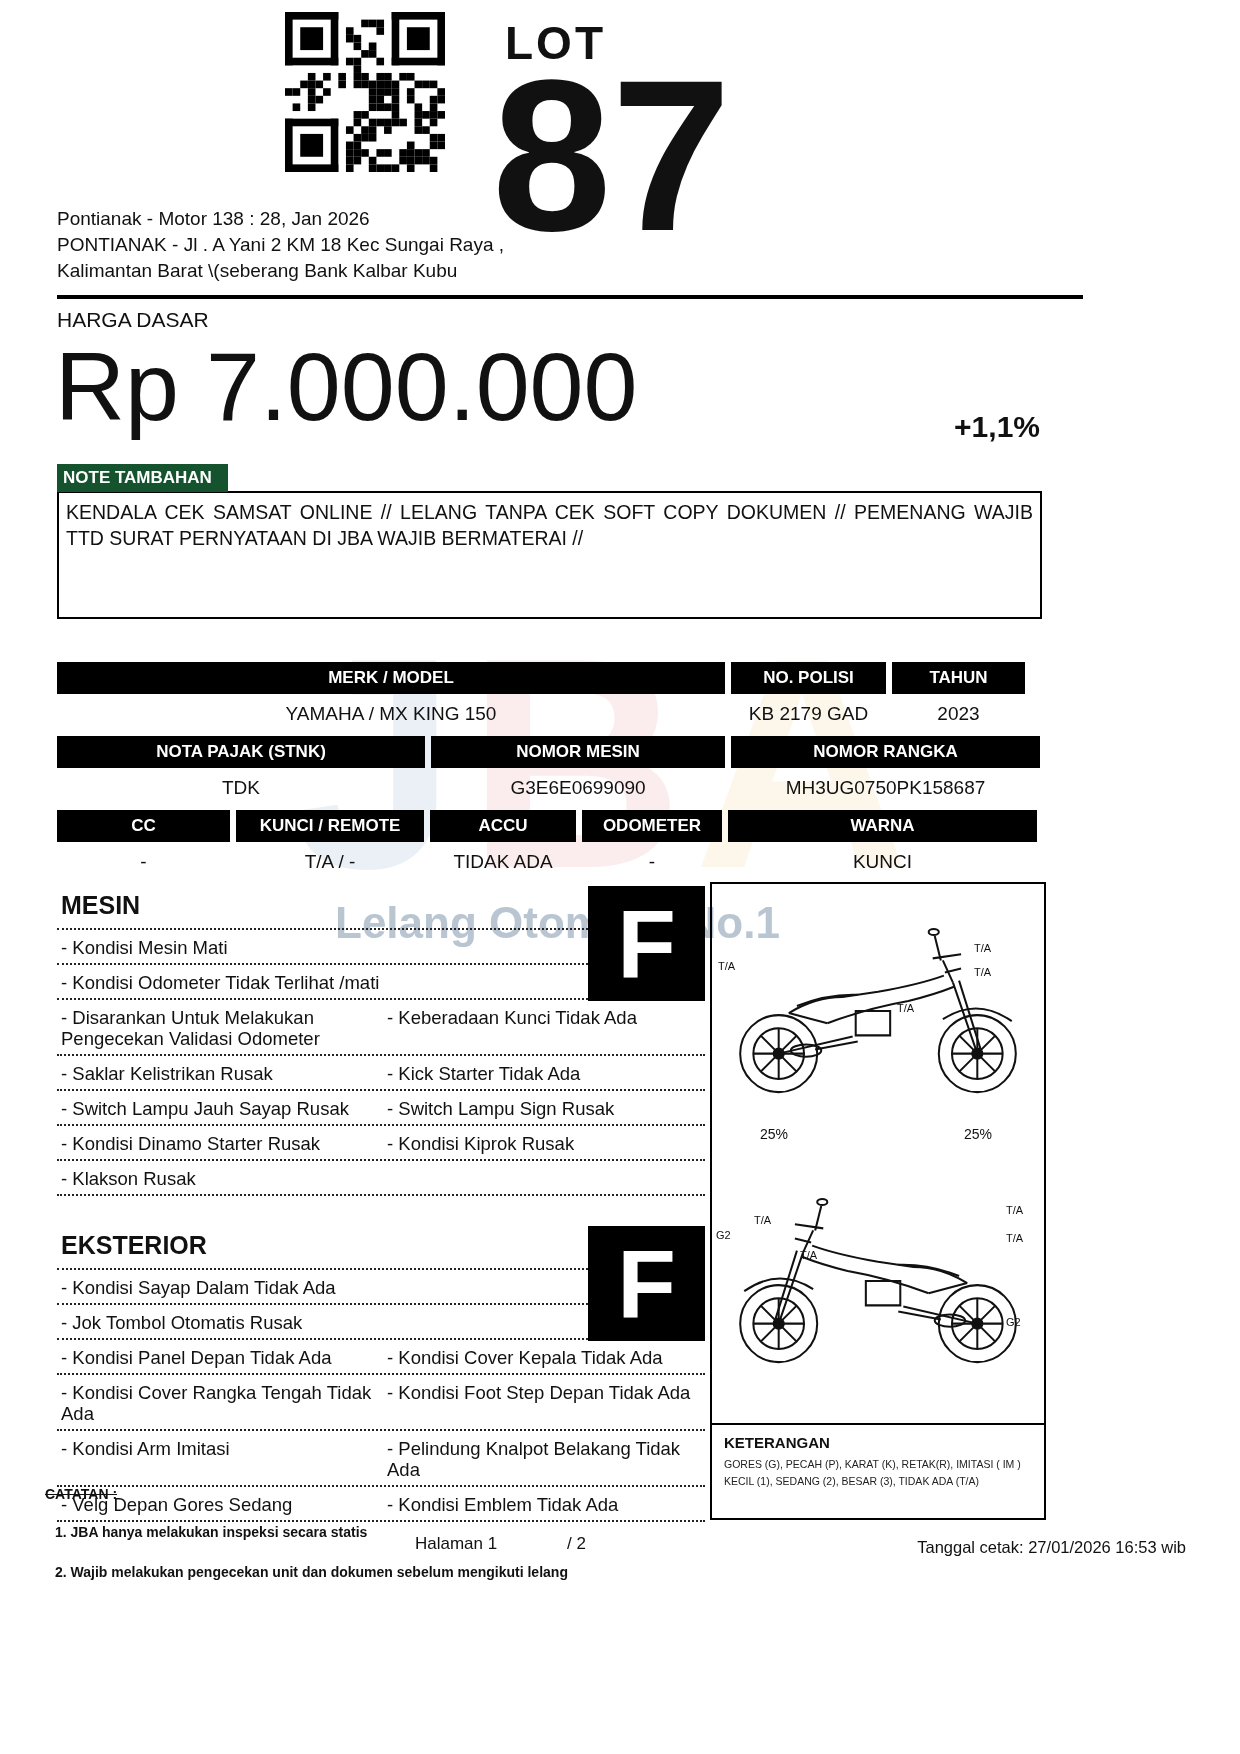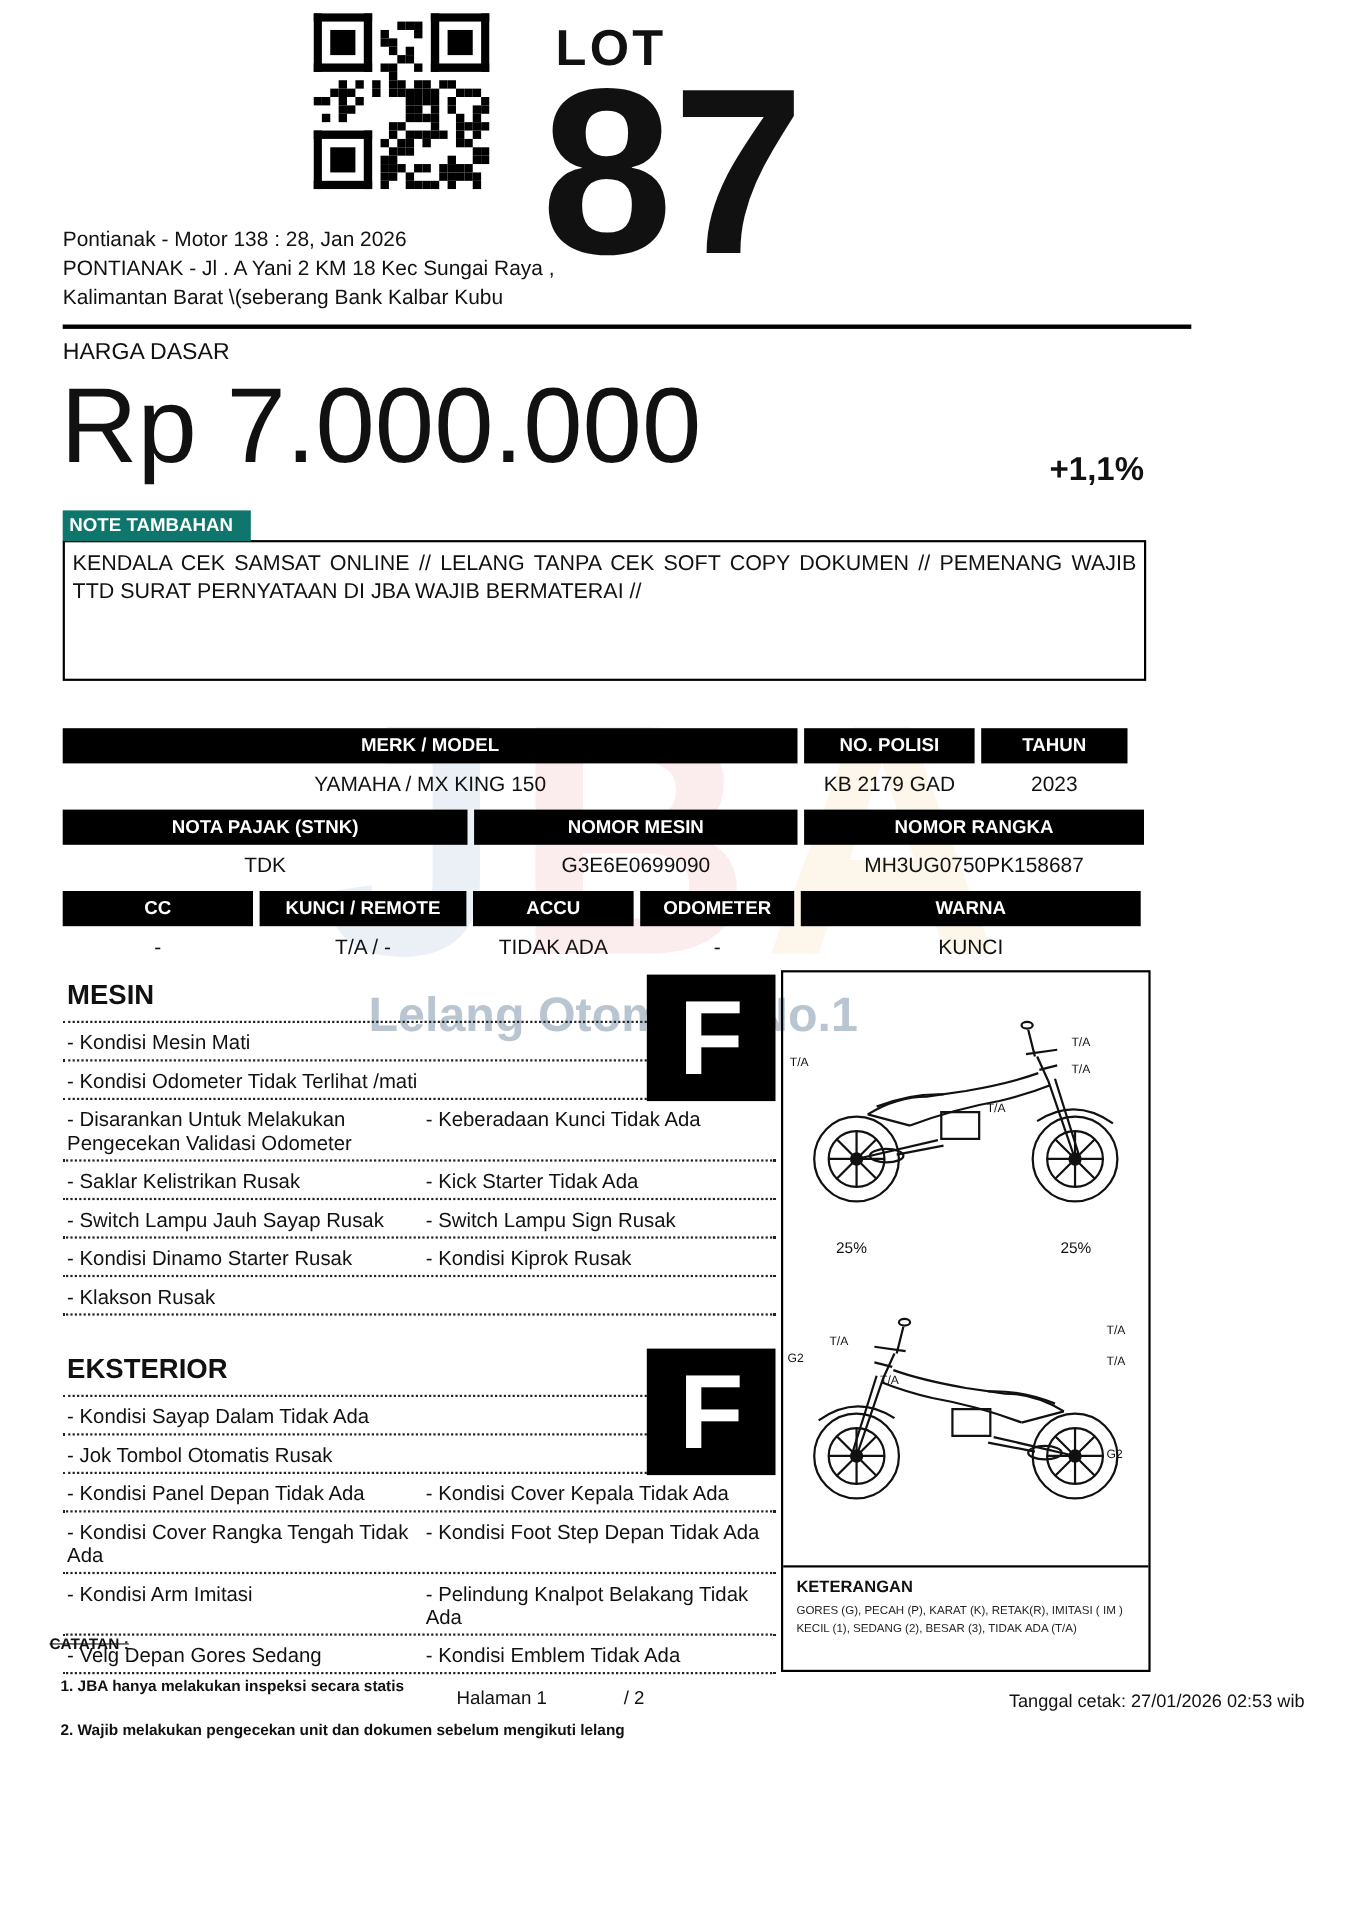--- a/index.html
+++ b/index.html
@@ -11,21 +11,21 @@
   .wm-tag{position:absolute;left:335px;top:898px;font-size:44px;font-weight:bold;color:#b9c6d2;z-index:0;}
   
   .qr{position:absolute;left:285px;top:12px;width:160px;height:160px;z-index:1;}
   .lot-label{position:absolute;left:505px;top:16px;font-size:46px;font-weight:bold;letter-spacing:3px;z-index:1;}
   .lot-number{position:absolute;left:492px;top:48px;font-size:215px;font-weight:bold;line-height:1;z-index:1;}
   .venue{position:absolute;left:57px;top:206px;font-size:19px;line-height:1.38;z-index:1;}
   .divider{position:absolute;left:57px;top:295px;width:1026px;height:4px;background:#000;z-index:1;}
   .harga-label{position:absolute;left:57px;top:308px;font-size:21px;z-index:1;}
   .price{position:absolute;left:55px;top:336px;font-size:97px;line-height:1.05;z-index:1;}
   .pct{position:absolute;left:890px;top:410px;width:150px;text-align:right;font-size:30px;font-weight:bold;z-index:1;}
-  .note-label{position:absolute;left:57px;top:464px;background:#0f766e;color:#fff;font-size:17px;font-weight:bold;
+  .note-label{position:absolute;left:57px;top:464px;background:#14532d;color:#fff;font-size:17px;font-weight:bold;
               padding:4px 16px 4px 6px;z-index:2;}
   .note-box{position:absolute;left:57px;top:491px;width:967px;height:112px;border:2px solid #000;
             padding:6px 7px;font-size:19.5px;line-height:1.35;text-align:justify;z-index:1;}
   
   .table{position:absolute;left:57px;top:662px;width:983px;z-index:1;}
   .trow{display:flex;gap:6px;}
   .th{background:#000;color:#fff;font-weight:bold;font-size:17px;text-align:center;padding:6px 0;}
   .tv{text-align:center;font-size:19px;padding:9px 0 11px;}
   .w-mm{width:668px}.w-np{width:155px}.w-th{width:133px}
   .w-stnk{width:368px}.w-nm{width:294px}.w-nr{width:309px}
@@ -380,15 +380,15 @@
   </div>
 
   <div class="catatan">
     <div class="catatan-title">CATATAN :</div>
     <div class="catatan-item">1. JBA hanya melakukan inspeksi secara statis</div>
     <div class="catatan-item">2. Wajib melakukan pengecekan unit dan dokumen sebelum mengikuti lelang</div>
   </div>
 
   <div class="footer-page">Halaman 1</div>
   <div class="footer-total">/ 2</div>
-  <div class="footer-printed">Tanggal cetak: 27/01/2026 02:53 wib</div>
+  <div class="footer-printed">Tanggal cetak: 27/01/2026 16:53 wib</div>
 
 </div>
 
 </body></html>

